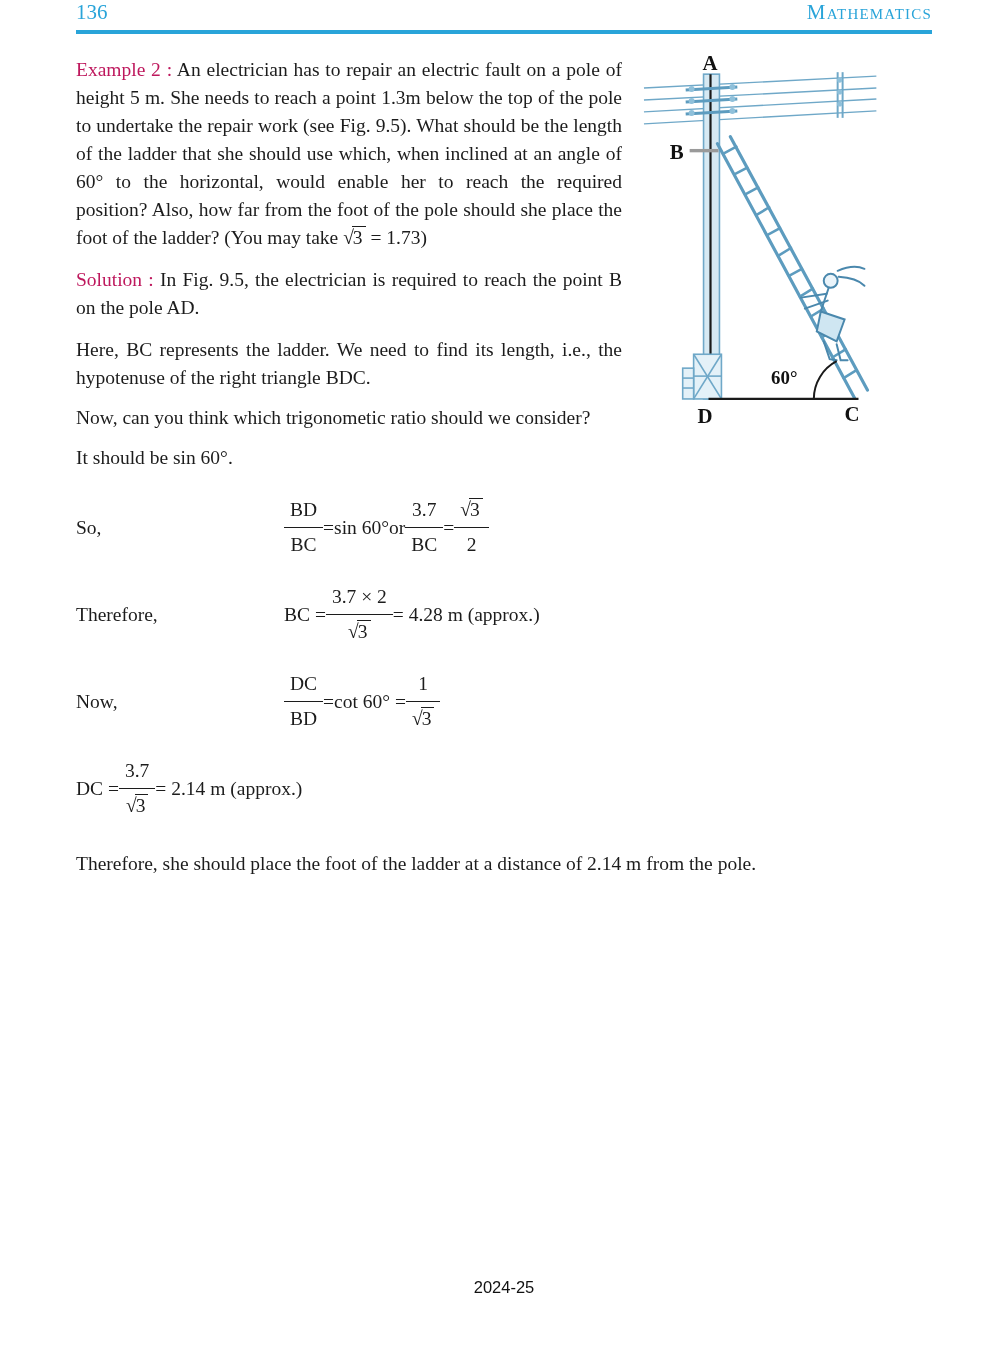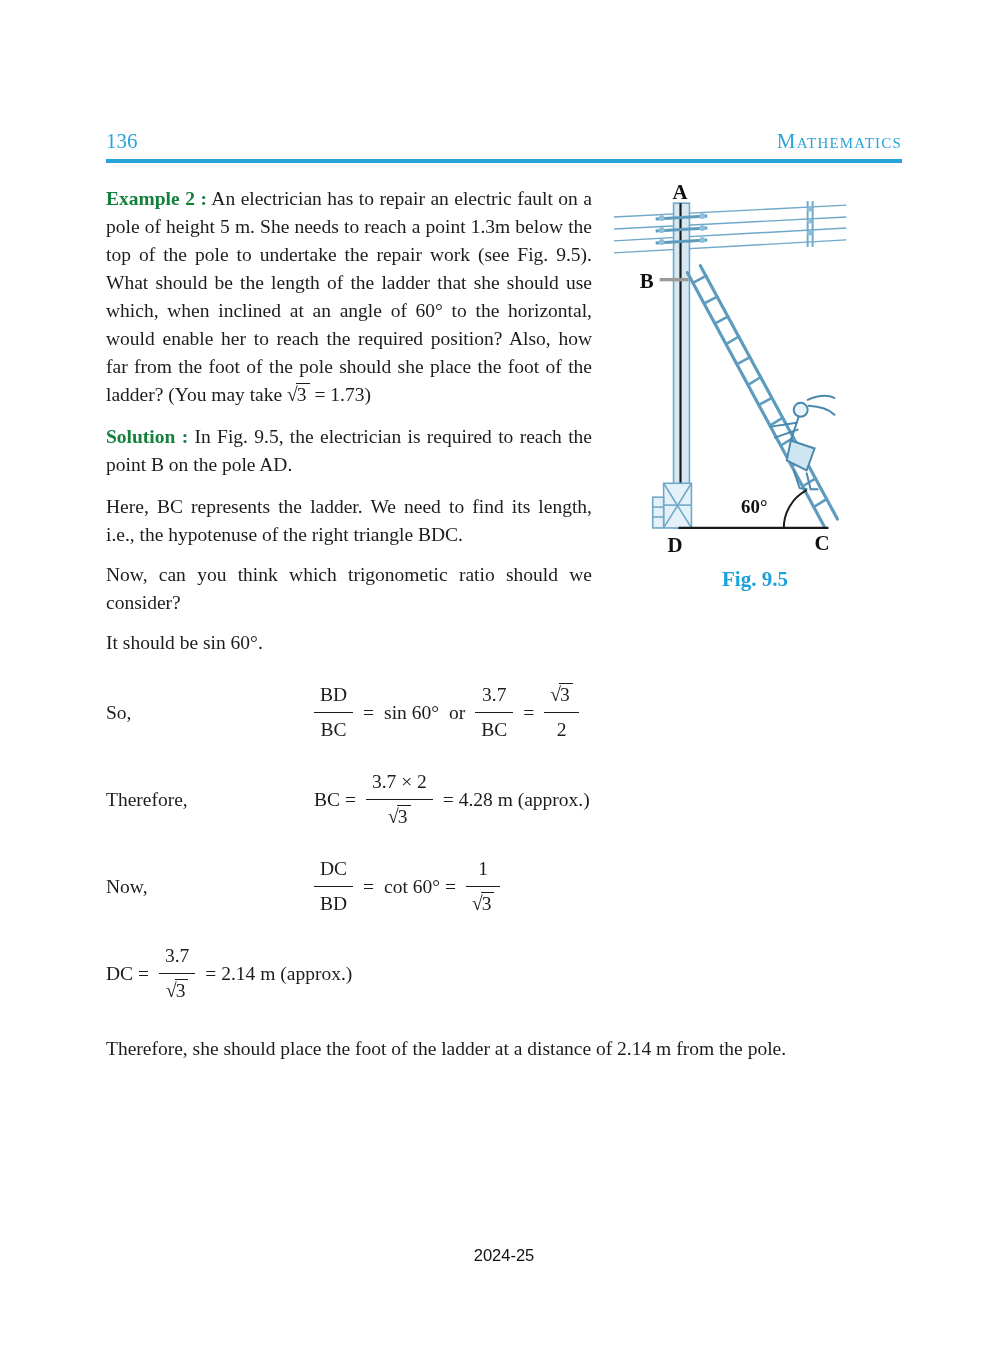--- a/index.html
+++ b/index.html
@@ -1,60 +1,60 @@
 <!DOCTYPE html>
 <html><head>
 <meta charset="utf-8">
 <style>
   * { margin:0; padding:0; box-sizing:border-box; }
   html,body { background:#ffffff; }
   .page {
     position:relative; width:1008px; height:1356px; background:#ffffff;
     font-family:"Liberation Serif", serif; color:#1c1c1c; overflow:hidden;
   }
-  .inner { margin:0 106px; padding-top:129px; }
+  .inner { margin:0 76px; }
 
   
   .pg-header {
     display:flex; justify-content:space-between; align-items:flex-end;
     border-bottom:4px solid #29a4d9; padding-bottom:5px;
   }
   .pg-num { font-size:21px; color:#29a4d9; }
   .pg-subject { font-size:21px; color:#29a4d9; font-variant:small-caps; letter-spacing:1.2px; }
 
   
   .body-text { margin-top:22px; font-size:19.5px; line-height:28px; text-align:justify; }
-  .lead { font-weight:bold; color:#15803d; }
+  .lead { font-weight:normal; color:#be185d; }
   p.para { margin-bottom:14px; }
   p.tight { margin-bottom:12px; }
 
   
   .fig-wrap { float:right; width:294px; margin:-6px 0 10px 16px; text-align:center; }
   .fig-caption { font-weight:bold; font-size:21px; color:#1ba2dc; margin-top:-4px; }
   .fig-svg { display:block; }
 
   
   .eqline { margin-bottom:12px; }
   .eqlabel { display:inline-block; width:95px; }
 
   
   .frow { display:flex; align-items:center; margin:24px 0; clear:left; }
   .flabel { width:208px; flex:none; }
-  .fmath { display:flex; align-items:center; gap:10px; }
+  .fmath { display:flex; align-items:center; }
   .frac { display:inline-block; text-align:center; vertical-align:middle; }
   .frac .num { display:block; border-bottom:1.7px solid #1c1c1c; padding:0 6px 3px; }
   .frac .den { display:block; padding:3px 6px 0; }
   .sqrt { white-space:nowrap; }
   .sqrt .rc { display:inline-block; border-top:1.7px solid currentColor; margin-left:-2px; padding:1px 3px 0 1px; line-height:1.05; }
 
   .conclusion { margin-top:30px; }
 
   
   .pg-footer {
-    position:absolute; left:0; right:0; top:1246px; text-align:center;
+    position:absolute; left:0; right:0; top:1278px; text-align:center;
     font-family:"Liberation Sans", sans-serif; font-size:16.5px; color:#111;
   }
 </style>
 </head>
 <body>
 
 <div class="page">
   <div class="inner">
 
     <div class="pg-header">
@@ -149,21 +149,20 @@
           <line x1="640" y1="283" x2="669" y2="283" stroke="#9a9a9a" stroke-width="3.4"></line>
 
           <g font-family="Liberation Serif, serif" font-size="21" font-weight="bold" fill="#111">
             <text x="653" y="202">A</text>
             <text x="620" y="291">B</text>
             <text x="648" y="557">D</text>
             <text x="796" y="555">C</text>
             <text x="722" y="518" font-size="19">60°</text>
           </g>
         </svg>
-        <div class="fig-caption">Fig. 9.5</div>
       </div>
 
       <p class="para"><span class="lead">Example 2 :</span> <span>An electrician has to repair an electric fault on a pole of height 5 m. She needs to reach a point 1.3m below the top of the pole to undertake the repair work (see Fig. 9.5). What should be the length of the ladder that she should use which, when inclined at an angle of 60° to the horizontal, would enable her to reach the required position? Also, how far from the foot of the pole should she place the foot of the ladder? (You may take </span><span class="sqrt">√<span class="rc">3</span></span><span> = 1.73)</span></p>
 
       <p class="para"><span class="lead">Solution :</span> <span>In Fig. 9.5, the electrician is required to reach the point B on the pole AD.</span></p>
 
 
       <p class="tight">Here, BC represents the ladder. We need to find its length, i.e., the hypotenuse of the right triangle BDC.</p>
 
       <p class="tight">Now, can you think which trigonometic ratio should we consider?</p>

